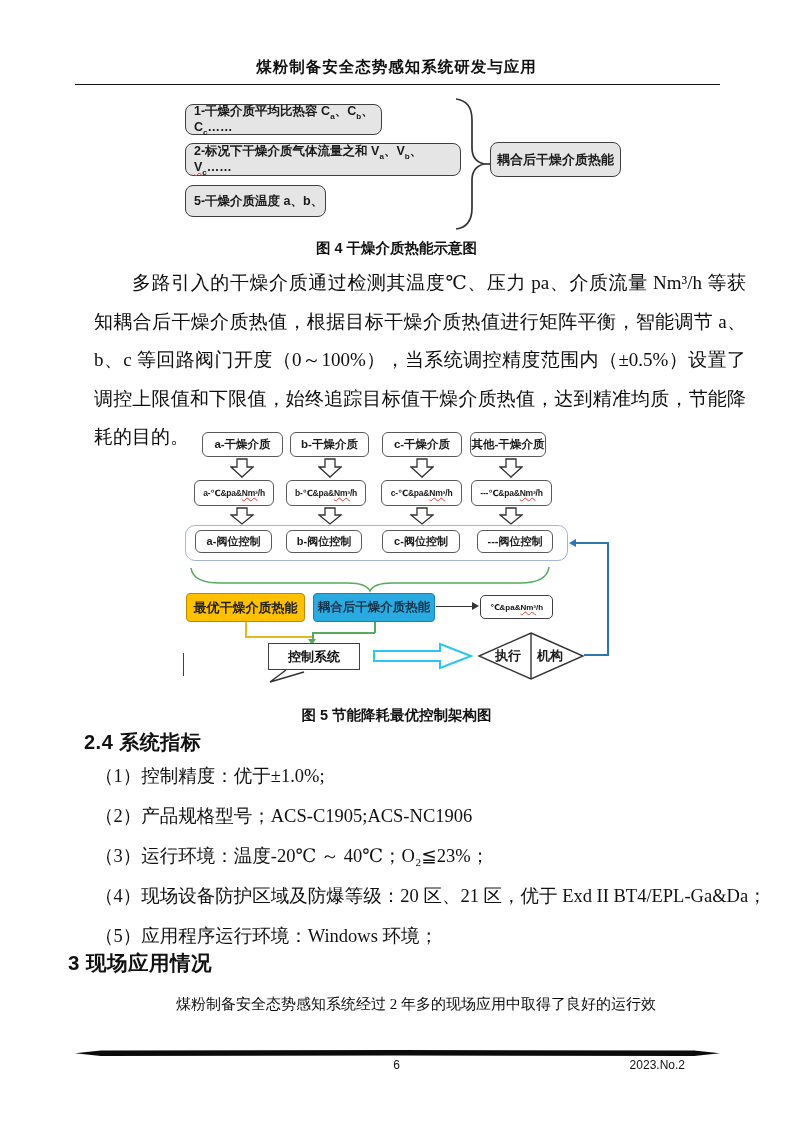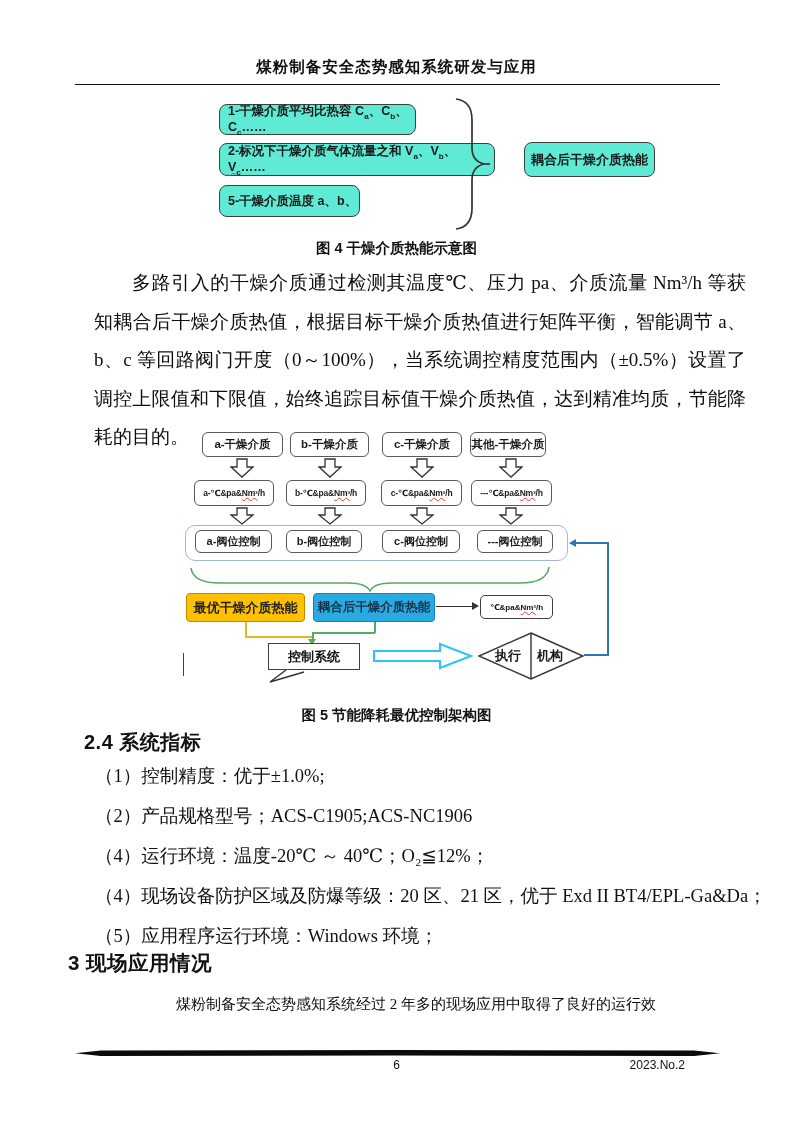--- a/index.html
+++ b/index.html
@@ -9,23 +9,23 @@
     background:#fff; overflow:hidden;
     font-family:"Liberation Serif","DejaVu Serif",serif; color:#111;padding-left:40px;
   }
 
   
   .header-title { position:absolute; top:57px; left:0; width:100%; text-align:center;
     font-size:15.5px; font-weight:600; letter-spacing:1px; }
   .header-rule { position:absolute; top:84px; left:75px; width:645px; border-top:1.6px solid #111; }
 
   
-  .fbox { position:absolute; background:#5eead4; border:1.4px solid #3f3f3f; border-radius:8px;
+  .fbox { position:absolute; background:#e5e5e5; border:1.4px solid #3f3f3f; border-radius:8px;
     display:flex; align-items:center;
-    font-family:"Liberation Sans","DejaVu Sans",sans-serif; font-weight:bold; color:#1a1a1a;margin-left:34px; }
+    font-family:"Liberation Sans","DejaVu Sans",sans-serif; font-weight:bold; color:#1a1a1a; }
   .fbox.pad { padding-left:8px; }
   .fbox.center { justify-content:center; padding-left:0; }
   sub { font-size:0.65em; }
   .wavy { text-decoration:underline; text-decoration-style:wavy; text-decoration-color:#e03c31; text-decoration-thickness:1px; }
 
   
   .fig4 { position:absolute; top:95px; left:0; width:793px; height:140px; }
   .fig4 .b1 { left:185px; top:9px;  width:197px; height:31px; font-size:12.5px; }
   .fig4 .b2 { left:185px; top:48px; width:276px; height:33px; font-size:12.5px; }
   .fig4 .b3 { left:185px; top:90px; width:141px; height:32px; font-size:12.5px; }
@@ -223,21 +223,21 @@
     <div class="tri" style="left:569px;top:114px;border-top:4.5px solid transparent;border-bottom:4.5px solid transparent;border-right:7px solid #2E75B6"></div>
 
     <div class="stray"></div>
   </div>
   <div class="fig-caption cap5">图 5  节能降耗最优控制架构图</div>
 
   <div class="h24">2.4 系统指标</div>
   <div class="spec-list">
     <div class="item">（1）控制精度：优于±1.0%;</div>
     <div class="item">（2）产品规格型号；ACS-C1905;ACS-NC1906</div>
-    <div class="item">（4）运行环境：温度-20℃ ～ 40℃；O₂≦12%；</div>
+    <div class="item">（3）运行环境：温度-20℃ ～ 40℃；O₂≦23%；</div>
     <div class="item">（4）现场设备防护区域及防爆等级：20 区、21 区，优于 Exd II BT4/EPL-Ga&amp;Da；</div>
     <div class="item">（5）应用程序运行环境：Windows 环境；</div>
   </div>
 
   <div class="h3">3  现场应用情况</div>
   <div class="para3">煤粉制备安全态势感知系统经过 2 年多的现场应用中取得了良好的运行效</div>
 
   <div class="footer-bar"></div>
   <div class="footer-page">6</div>
   <div class="footer-issue">2023.No.2</div>

